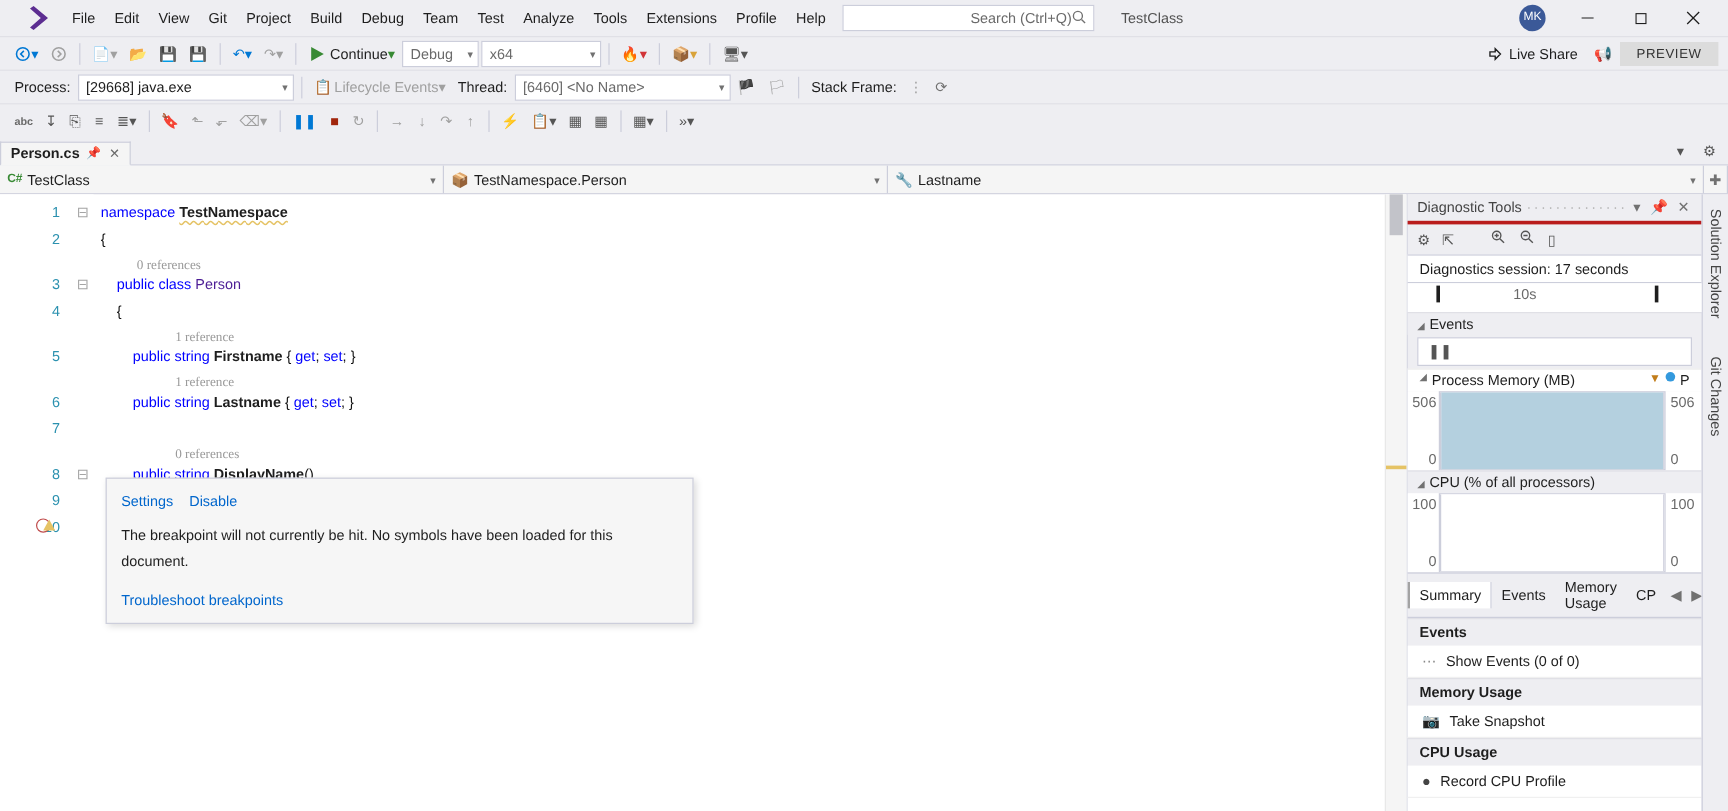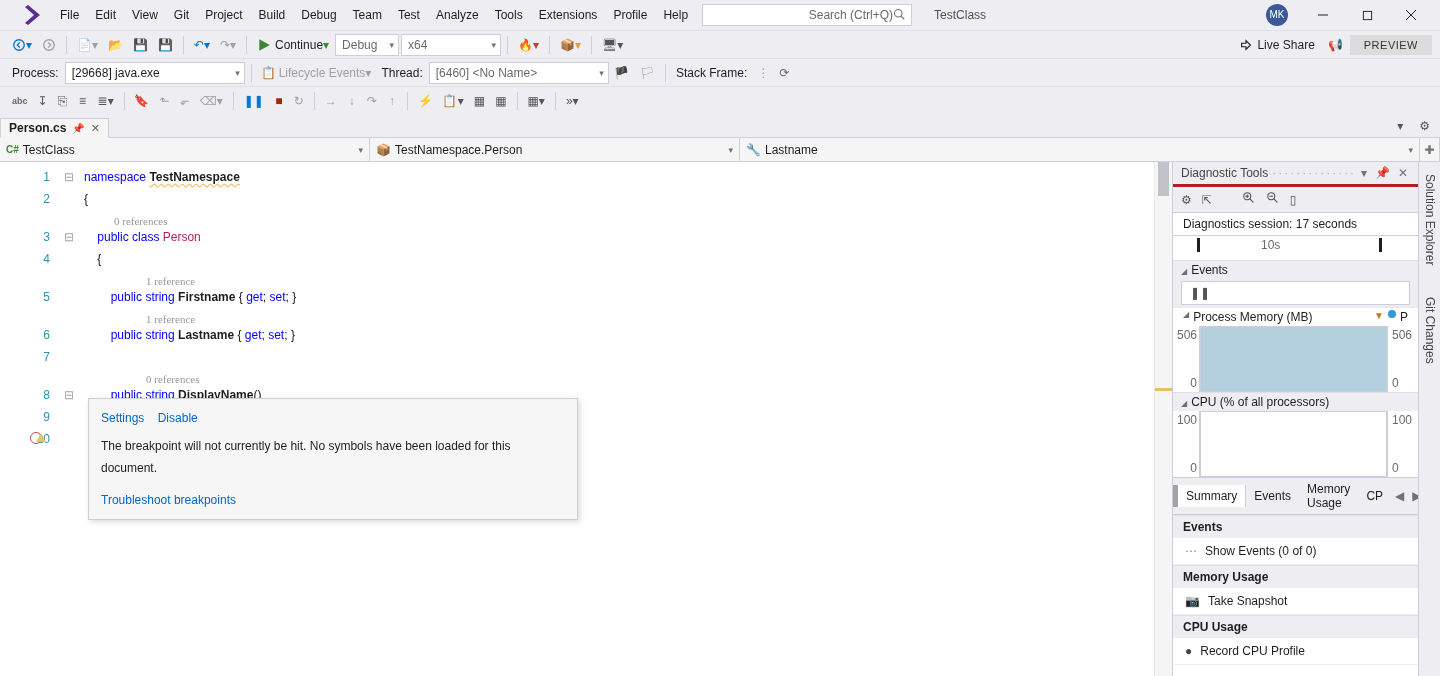--- a/index.html
+++ b/index.html
@@ -49,21 +49,21 @@
 .gutter .ln { height: 22px; }
 .gutter .ln.codelens { height: 16px; }
 .fold-col { width: 18px; background:#fff; padding-top:4px; font-family: Consolas, monospace; font-size: 13px; line-height:22px; color:#a5a5a5; }
 .fold-col div { height:22px; text-align:center; }
 .fold-col .codelens { height:16px; }
 .code { flex: 1; font-family: Consolas, monospace; font-size: 13px; line-height: 22px; padding: 4px 6px; position: relative; }
 .code .line { height: 22px; white-space: pre; }
 .codelens-line { height: 16px; color: #999; font-size: 11px; padding-left: 46px; font-family: "Segoe UI"; }
 .codelens-line.l2 { padding-left: 62px; }
 .kw { color: #0000ff; }
-.type { color: #be185d; }
+.type { color: #4c1d95; }
 .op { color: #111; }
 .highlight-return { background: #ab4b52; color: #fff; padding: 0 2px; }
 .scrollbar { width: 18px; background: #f5f5f5; border-left: 1px solid #e8e8e8; position:relative; }
 .scrollbar::before { content:""; position:absolute; top:6px; left:2px; right:2px; bottom:6px; border:6px solid transparent; }
 .sb-marker-y { position:absolute; left:0; right:0; height:3px; background:#e5c365; }
 .sb-thumb { position:absolute; top:0; left:3px; right:3px; height:34px; background:#c2c3c9; }
 .bp-marker { position:absolute; left:-54px; top:0; width:12px; height:12px; background:#fff; border:1.5px solid #c04b4b; border-radius:50%; transform: translateY(4px); }
 .warn-tri { position:absolute; left:-48px; top:5px; width:0; height:0; border-left:5px solid transparent; border-right:5px solid transparent; border-bottom:9px solid #e5c365; }
 
 
@@ -89,21 +89,21 @@
 .pause-row { height: 24px; background:#fff; display:flex; align-items:center; padding: 0 8px; gap: 6px; color:#555; border: 1px solid #cccedb; margin: 2px 8px; }
 .mem-row { display:flex; align-items:flex-start; padding: 2px 10px; background:#fff; border-top:1px solid #eaeaea; gap:4px; }
 .mem-row .lbl { flex:1; }
 .mem-row .lg { width: 8px; height: 8px; background:#3399dd; border-radius:50%; display:inline-block; }
 .chart-box { height: 66px; background: #fff; margin: 0 10px; border: 1px solid #cccedb; display:flex; }
 .chart-box .plot { flex:1; background: linear-gradient(#b4d0df,#b4d0df); border-left:1px solid #cccedb; border-right:1px solid #cccedb; }
 .chart-box .plot.empty { background:#fff; }
 
 .tabs-row { display:flex; background:#eeeef2; border-top:1px solid #cccedb; border-bottom:1px solid #cccedb; align-items:center; }
 .tabs-row .t { padding: 4px 8px; color:#1e1e1e; }
-.tabs-row .t.active { background:#fff; border-left:5px solid #a3a3a3; border-right:1px solid #cccedb; }
+.tabs-row .t.active { background:#fff; border-left:2px solid #a3a3a3; border-right:1px solid #cccedb; }
 .tabs-row .arr { padding: 0 4px; color:#717171; }
 
 .act-row { padding: 6px 12px; background:#fff; display:flex; align-items:center; gap:8px; color:#1e1e1e; border-bottom:1px solid #f0f0f0; }
 .act-head { padding: 4px 10px; background:#eeeef2; font-weight:bold; color:#1e1e1e; border-top:1px solid #e0e0e6; }
 
 
 .side-tabs { width: 22px; background:#eeeef2; border-left:1px solid #cccedb; display:flex; flex-direction:column; align-items:center; padding-top:6px; gap: 20px; }
 .side-tab { writing-mode: vertical-rl; color:#444; padding: 6px 2px; cursor:default; }
 .codelens-line.l0 { padding-left: 30px; }
 .yellow-underline { text-decoration: underline wavy #e5c365; text-underline-offset: 2px; }

